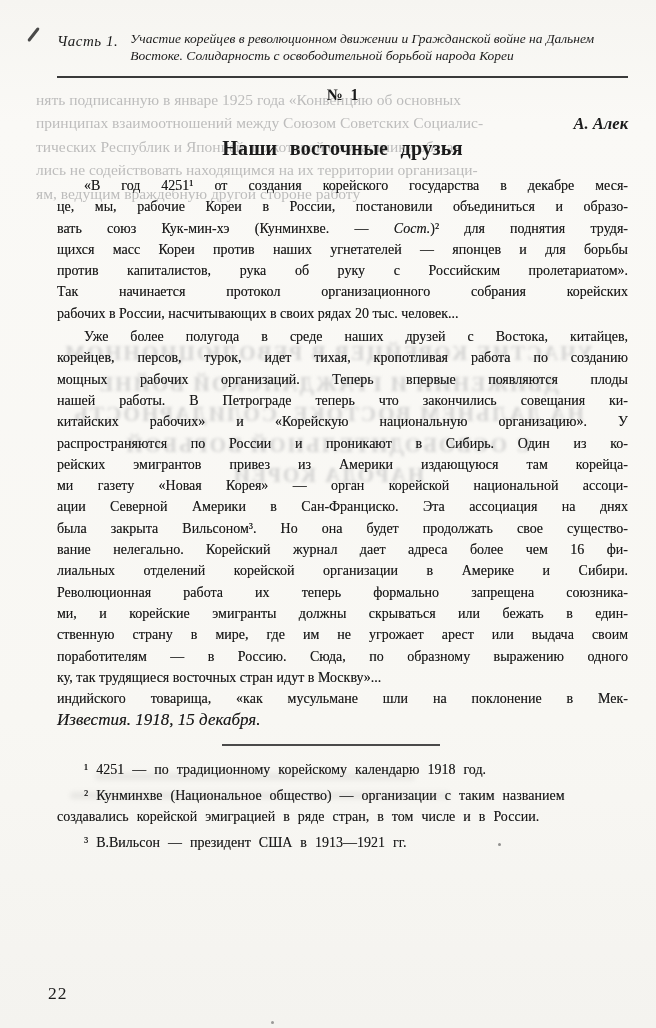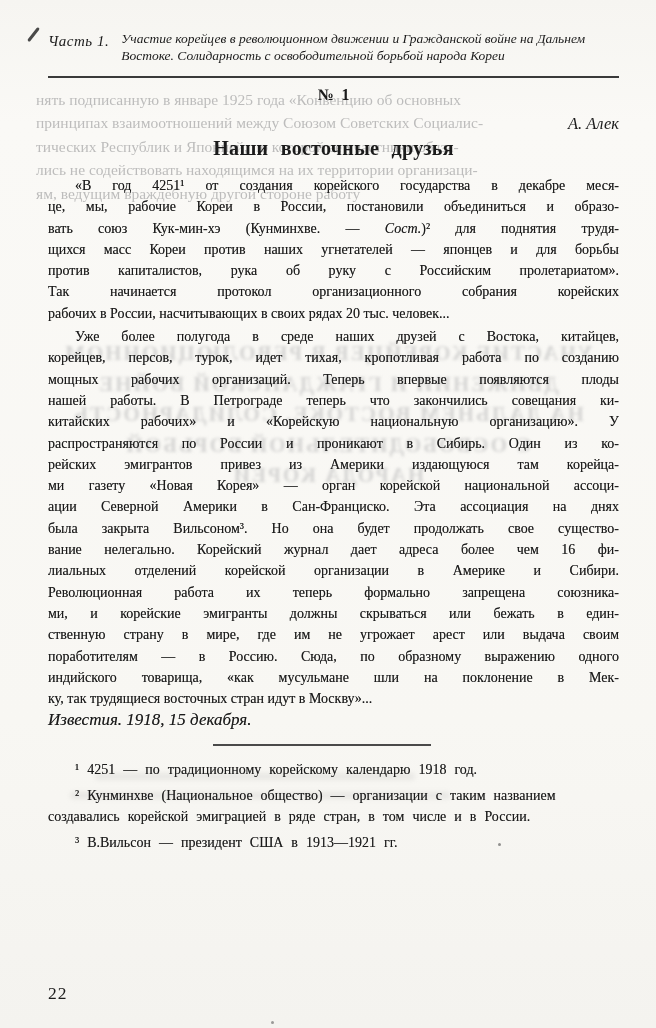--- a/index.html
+++ b/index.html
@@ -19,28 +19,28 @@
   .smudge{position:absolute;z-index:1;background:#9a9a9a;border-radius:4px;
     filter:blur(2.5px);opacity:.16;pointer-events:none;}
   .smudge.s1{top:773px;left:95px;width:320px;height:7px;}
   .smudge.s2{top:792px;left:70px;width:380px;height:7px;}
   .artifact{position:absolute;z-index:3;background:#2c2c2c;pointer-events:none;}
   .artifact.slash{top:26px;left:32px;width:3px;height:17px;border-radius:2px;
     transform:rotate(38deg);opacity:.85;}
   .artifact.dot1{top:843px;left:498px;width:3px;height:3px;border-radius:50%;opacity:.5;}
   .artifact.dot2{top:1021px;left:271px;width:3px;height:3px;border-radius:50%;opacity:.45;}
   
-  .content{position:absolute;z-index:2;left:48px;top:30px;width:571px;}
+  .content{position:absolute;z-index:2;left:57px;top:30px;width:571px;}
   .running-header{display:flex;gap:12px;font-style:italic;font-size:13.5px;line-height:17px;}
   .running-header .part{font-size:15px;white-space:nowrap;margin-top:3px;letter-spacing:.5px;}
   .running-header .hlines{flex:1;}
   .header-rule{margin-top:12px;height:2px;background:#3a3a3a;}
   .doc-number{margin-top:7px;text-align:center;font-weight:bold;font-size:16px;
     line-height:20px;word-spacing:4px;}
-  .doc-author{margin-top:9px;text-align:right;font-weight:normal;font-style:italic;
+  .doc-author{margin-top:9px;text-align:right;font-weight:bold;font-style:italic;
     font-size:16.5px;line-height:20px;}
   .doc-title{margin:2px 0 0 0;text-align:center;font-weight:bold;font-size:20px;
     line-height:24px;word-spacing:7px;letter-spacing:.3px;}
   .body-text{margin-top:15px;font-size:14px;line-height:21.3px;
     text-shadow:0 0 .4px rgba(20,20,20,.55);}
   .para + .para{margin-top:2px;}
   .tline{text-align:justify;text-align-last:justify;white-space:normal;}
   .tline.last{text-align-last:left;}
   .tline.indent{padding-left:27px;}
   .source{font-style:italic;font-size:17px;line-height:21.3px;
@@ -115,22 +115,22 @@
           <div class="tline">рейских эмигрантов привез из Америки издающуюся там корейца-</div>
           <div class="tline">ми газету «Новая Корея» — орган корейской национальной ассоци-</div>
           <div class="tline">ации Северной Америки в Сан-Франциско. Эта ассоциация на днях</div>
           <div class="tline">была закрыта Вильсоном³. Но она будет продолжать свое существо-</div>
           <div class="tline">вание нелегально. Корейский журнал дает адреса более чем 16 фи-</div>
           <div class="tline">лиальных отделений корейской организации в Америке и Сибири.</div>
           <div class="tline">Революционная работа их теперь формально запрещена союзника-</div>
           <div class="tline">ми, и корейские эмигранты должны скрываться или бежать в един-</div>
           <div class="tline">ственную страну в мире, где им не угрожает арест или выдача своим</div>
           <div class="tline">поработителям — в Россию. Сюда, по образному выражению одного</div>
+          <div class="tline last">ку, так трудящиеся восточных стран идут в Москву»...</div>
           <div class="tline">индийского товарища, «как мусульмане шли на поклонение в Мек-</div>
-          <div class="tline last">ку, так трудящиеся восточных стран идут в Москву»...</div>
         </div>
       </div>
 
     <div class="source">Известия. 1918, 15 декабря.</div>
 
     <div class="fn-rule"></div>
     <div class="footnotes" id="footnotes">
         <div class="fn">
           <div class="fnline first">¹ 4251 — по традиционному корейскому календарю 1918 год.</div>
         </div>

